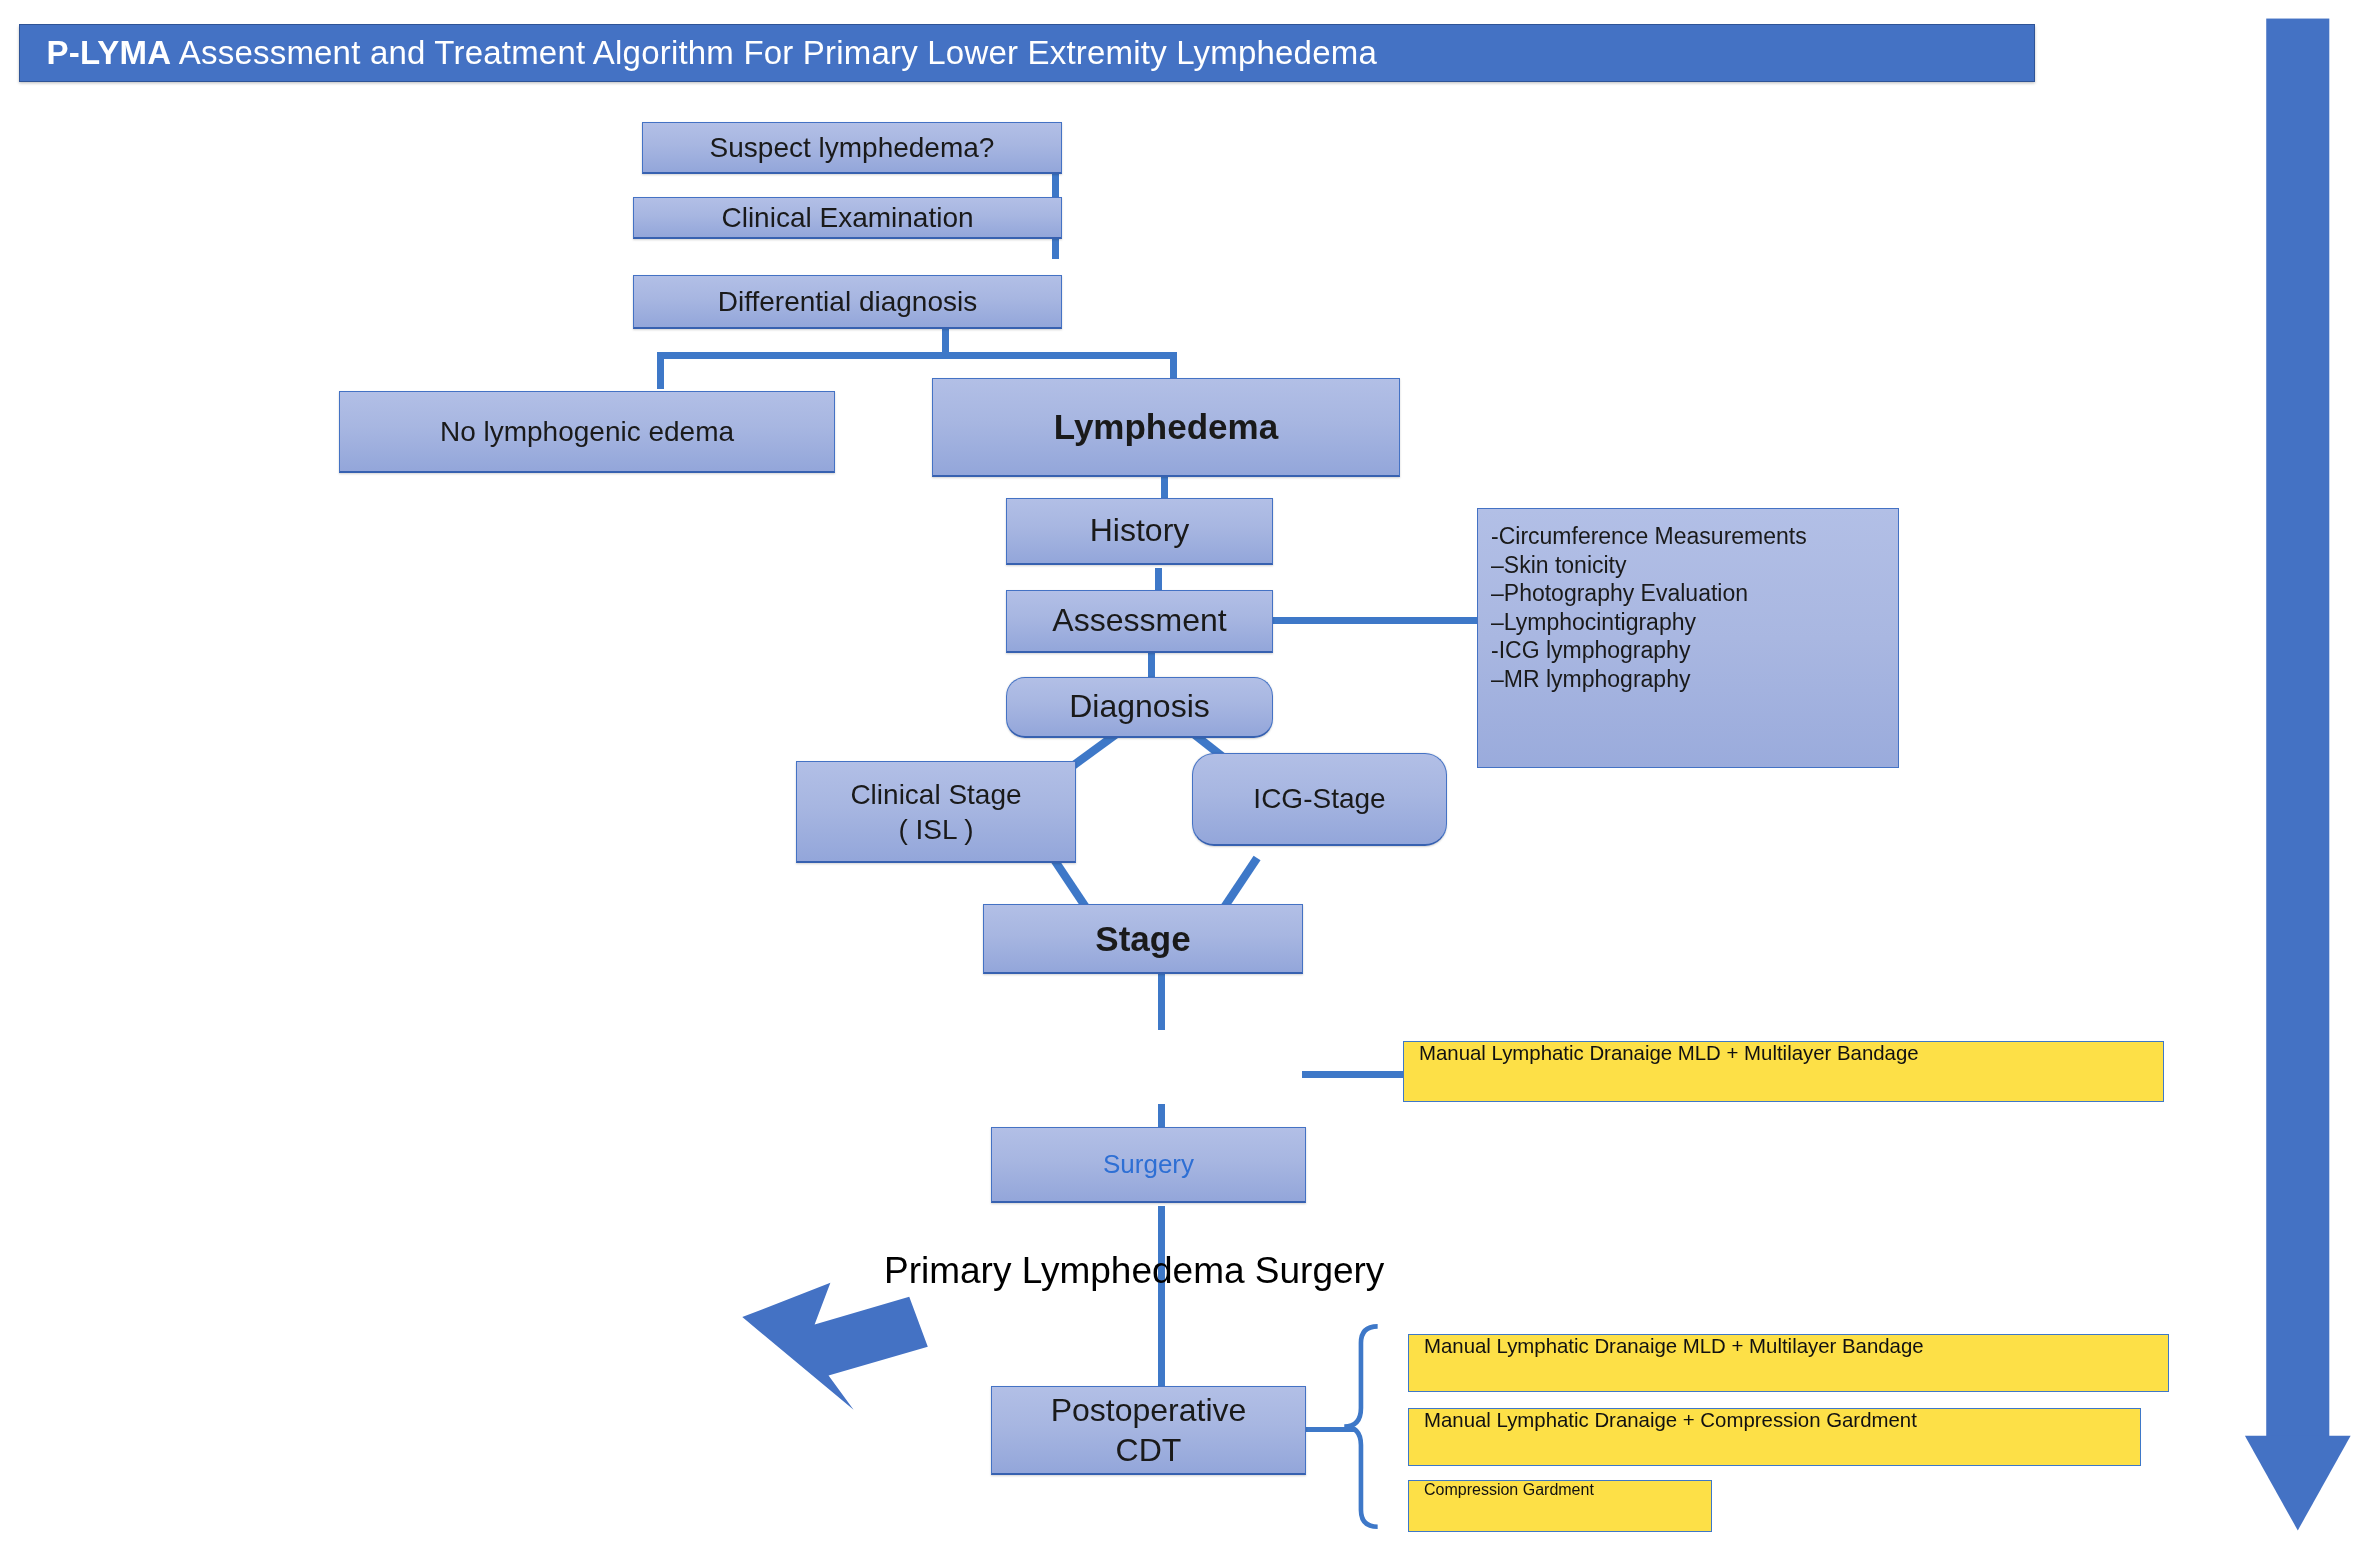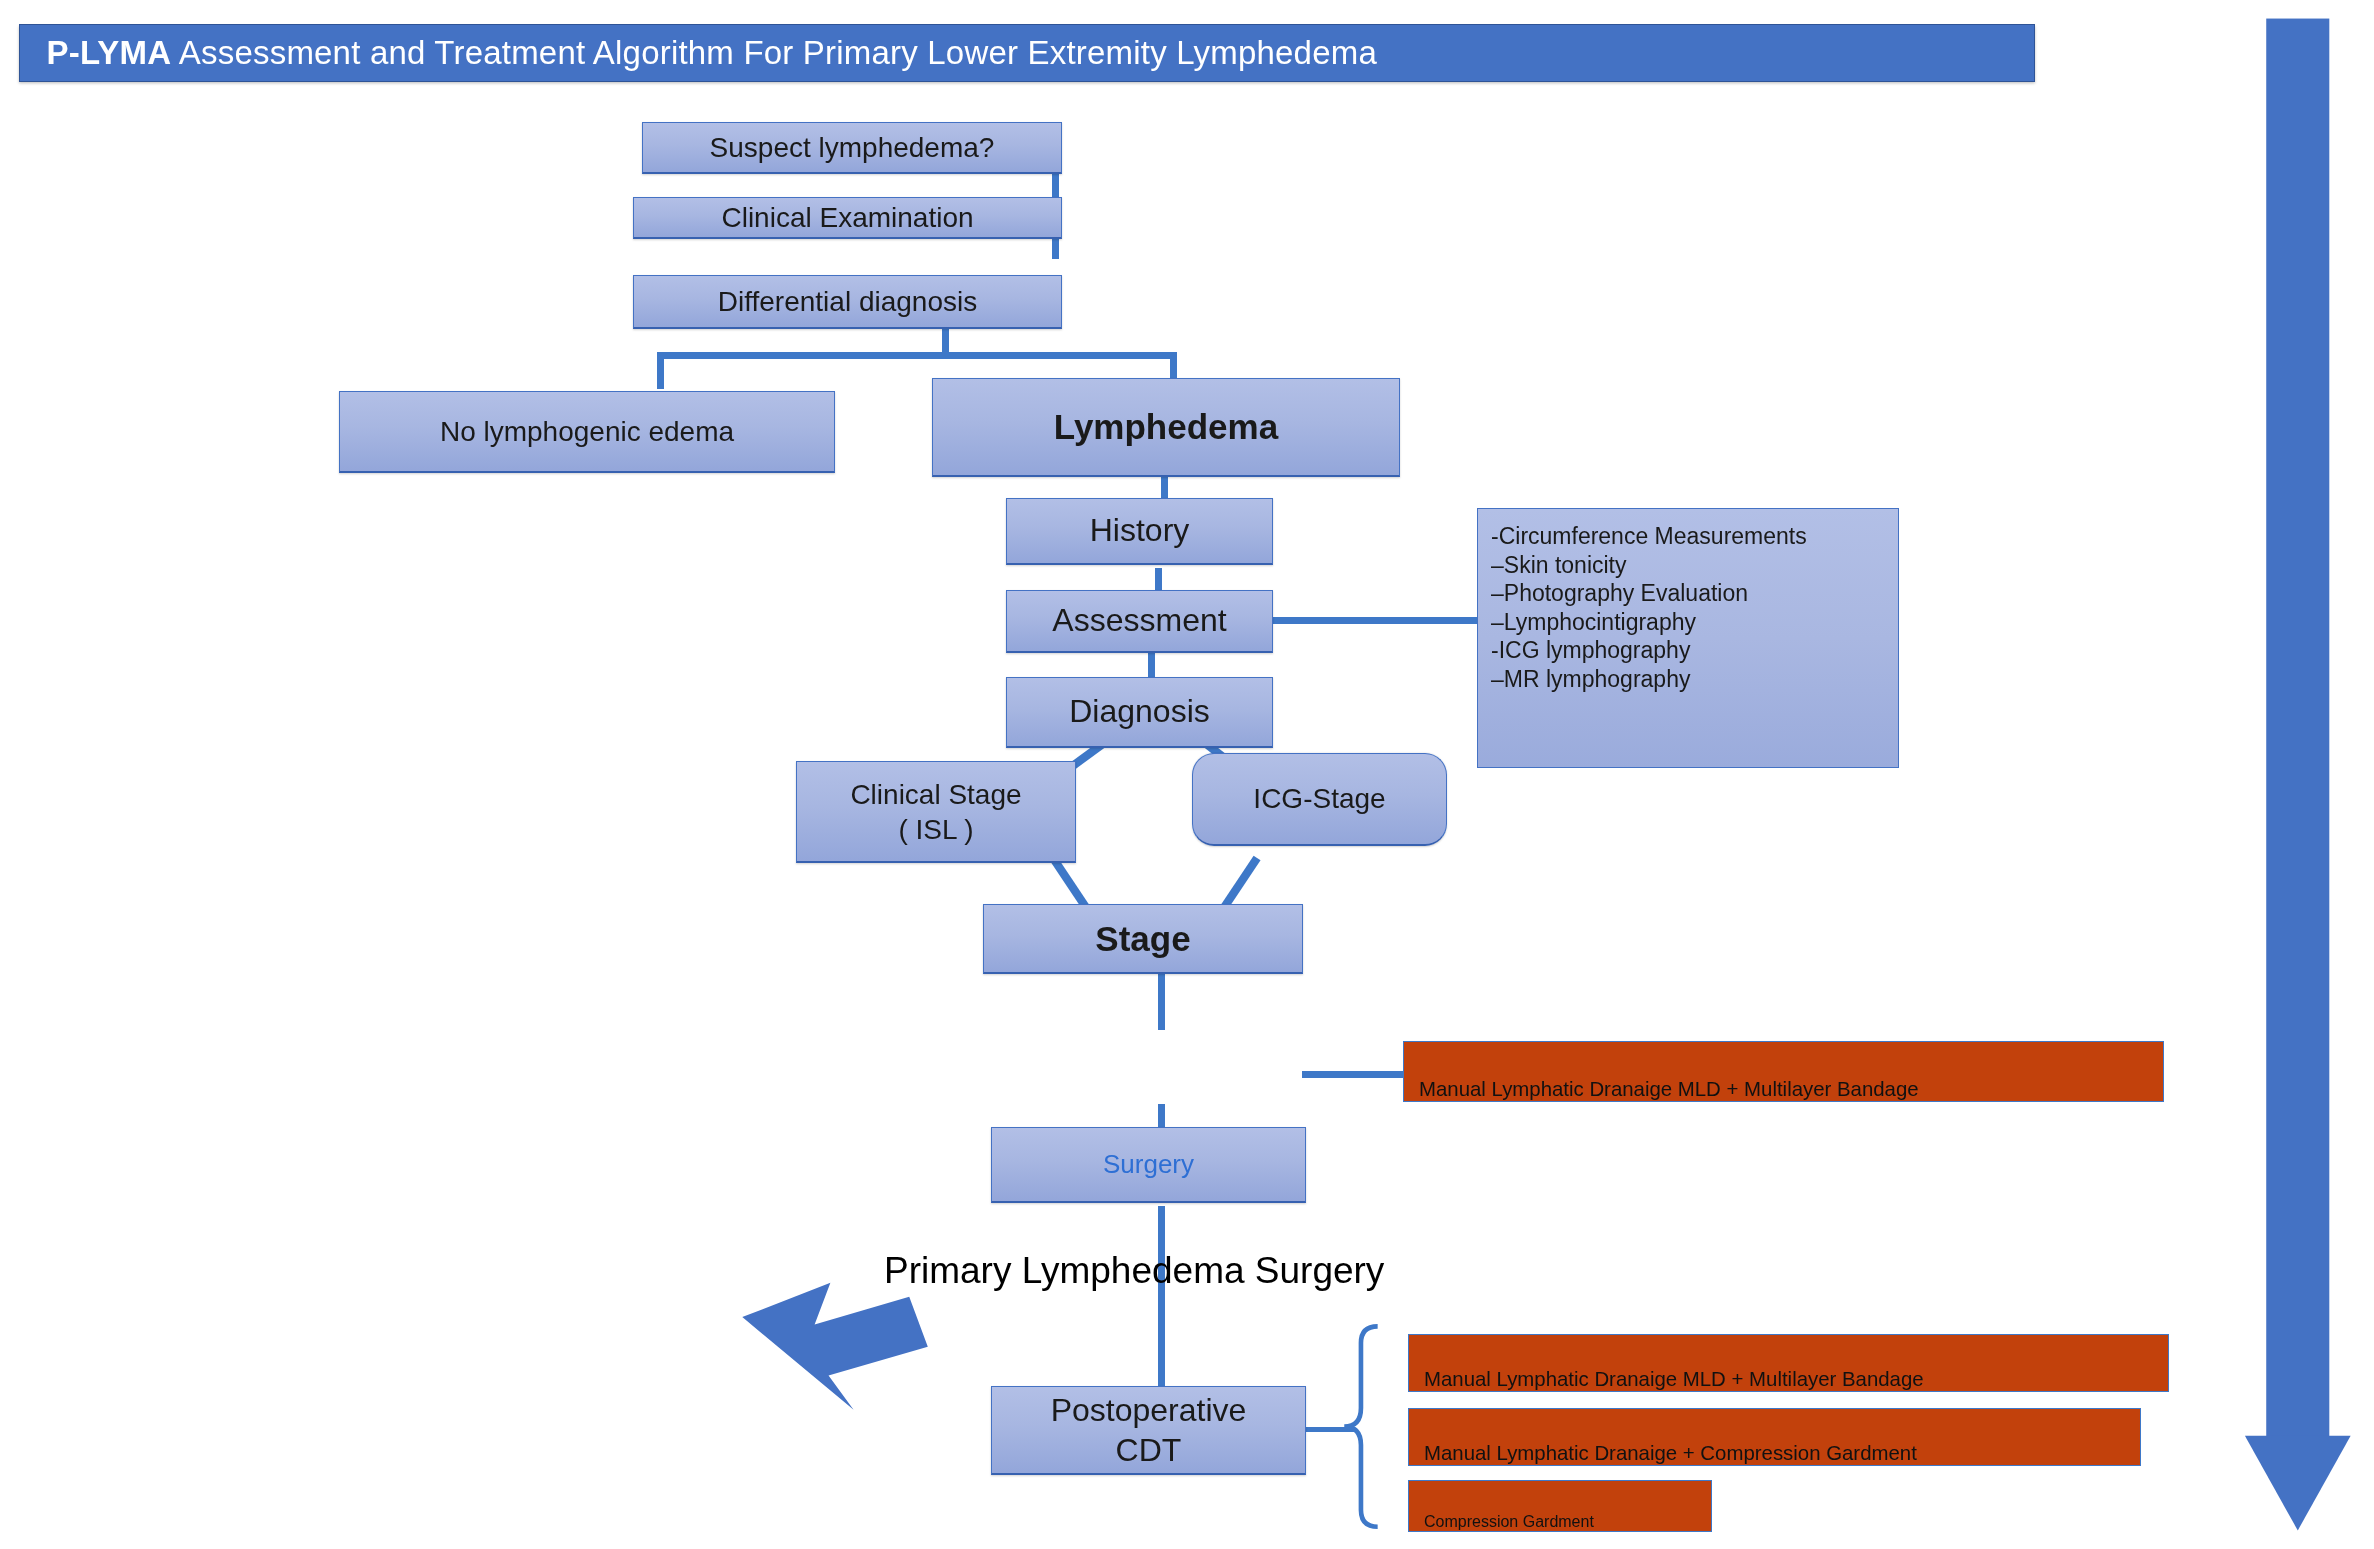--- a/index.html
+++ b/index.html
@@ -57,24 +57,24 @@
   }
   .pbox.big{font-size:35px;font-weight:bold;}
   .pbox.mid{font-size:32px;}
   .pbox.surgery{color:#2E6FD4;font-size:26px;}
   .pbox.multi{flex-direction:column;line-height:1.25;}
 
   
   .wbox{
     position:absolute;
     box-sizing:border-box;
-    background:#c2410c;
+    background:#fde047;
     border:1.9px solid #3E78C8;
     display:flex;
-    align-items:flex-end;
+    align-items:flex-start;
     text-align:left;
     padding-left:15px;
     color:#111111;
     font-size:20.4px;
     z-index:3;
   }
 
   
   .detail-panel{
     position:absolute;
@@ -175,21 +175,21 @@
   </div>
 
   <div class="pbox mid" style="left:1006px;top:498px;width:267px;height:67px;">
     <span>History</span>
   </div>
 
   <div class="pbox mid" style="left:1006px;top:590px;width:267px;height:63px;">
     <span>Assessment</span>
   </div>
 
-  <div class="pbox mid" style="left:1006px;top:677px;width:267px;height:71px;">
+  <div class="pbox mid" style="left:1006px;top:677px;width:267px;height:61px;border-radius:19px;">
     <span>Diagnosis</span>
   </div>
 
   <div class="pbox multi" style="left:796px;top:761px;width:280px;height:102px;">
     <span>Clinical Stage</span>
     <span>( ISL )</span>
   </div>
 
   <div class="pbox" style="left:1192px;top:753px;width:255px;height:93px;border-radius:22px;">
     <span>ICG-Stage</span>

